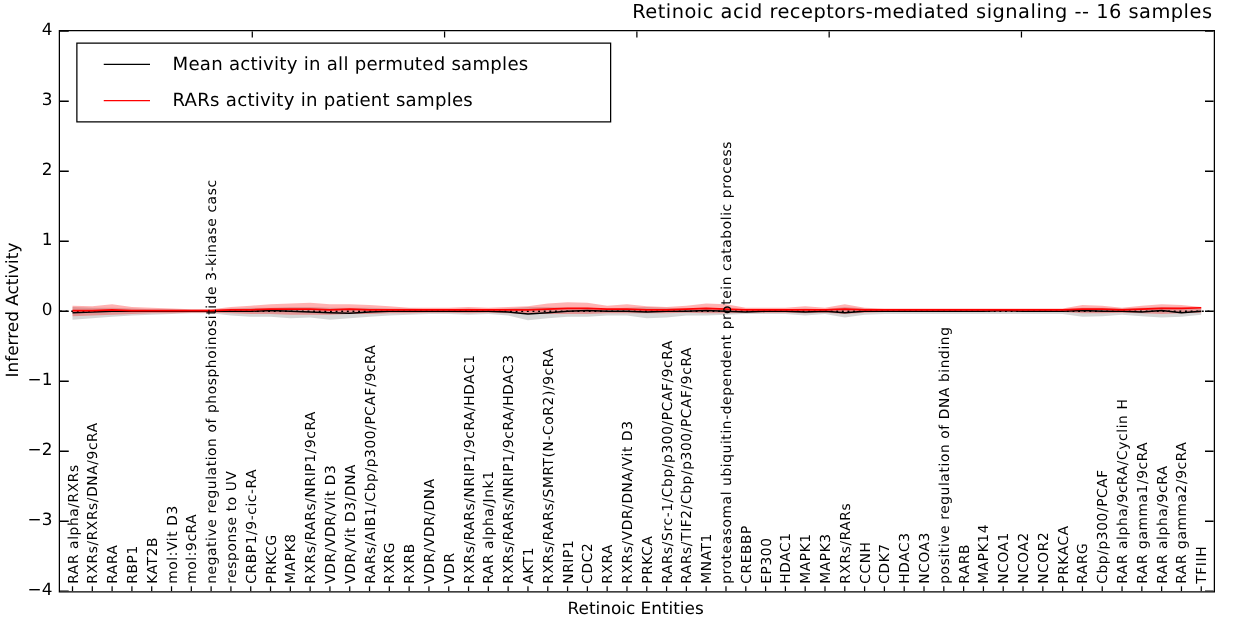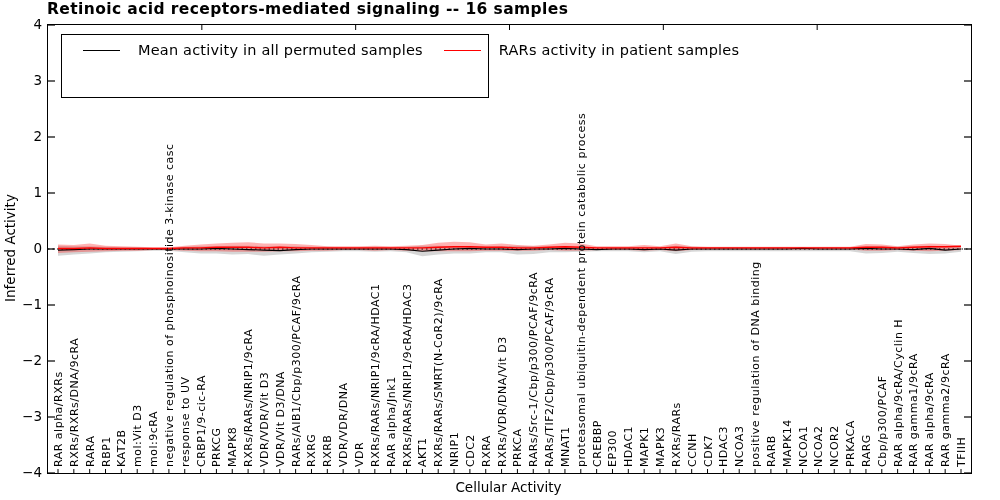--- a/index.html
+++ b/index.html
@@ -3,21 +3,21 @@
 <meta charset="utf-8">
 <style>
   html,body{margin:0;padding:0;background:#ffffff;}
   #figure{
     position:relative;width:1000px;height:500px;background:#ffffff;
     font-family:"DejaVu Sans","Liberation Sans",sans-serif;color:#000;
     overflow:hidden;
   }
   #chart-title{
     position:absolute;left:47px;top:0;width:923px;height:22px;
-    text-align:left;font-size:15.5px;letter-spacing:0.4px;white-space:nowrap;font-weight:bold;
+    text-align:right;font-size:15.5px;letter-spacing:0.4px;white-space:nowrap;
   }
   #plot-area{
     position:absolute;left:47px;top:24px;width:923px;height:448px;
     border:1.6px solid #000;box-sizing:content-box;background:#fff;
   }
   #plot-svg{position:absolute;left:0;top:0;width:923px;height:448px;overflow:hidden;}
   .ytick-label{
     position:absolute;width:36px;text-align:right;font-size:13.5px;
     line-height:18px;left:6px;
   }
@@ -25,21 +25,21 @@
     position:absolute;left:-60px;top:240px;width:140px;text-align:center;
     font-size:13.5px;transform:rotate(-90deg);transform-origin:center;
   }
   #x-axis-title{
     position:absolute;left:47px;top:479px;width:923px;text-align:center;
     font-size:13.5px;
   }
   #legend{
     position:absolute;left:13px;top:9px;width:428px;height:64px;
     border:1.6px solid #000;background:#fff;z-index:5;
-    display:flex;justify-content:space-around;
+    display:flex;flex-direction:column;justify-content:space-around;
     padding:2px 0;box-sizing:border-box;
   }
   .legend-row{display:flex;align-items:center;height:26px;}
   .legend-line{width:37px;height:0;border-top:1.6px solid #000;margin-left:21px;margin-right:18px;}
   .legend-label{font-size:14.5px;letter-spacing:0.2px;white-space:nowrap;}
   text.xcat{font-size:11px;letter-spacing:0.5px;fill:#000;}
 </style>
 </head>
 <body>
 
@@ -213,14 +213,14 @@
       <div class="ytick-label" style="top: 71px;">3</div>
       <div class="ytick-label" style="top: 127px;">2</div>
       <div class="ytick-label" style="top: 183px;">1</div>
       <div class="ytick-label" style="top: 239px;">0</div>
       <div class="ytick-label" style="top: 295px;">−1</div>
       <div class="ytick-label" style="top: 351px;">−2</div>
       <div class="ytick-label" style="top: 407px;">−3</div>
       <div class="ytick-label" style="top: 463px;">−4</div>
     </div>
 
-  <div id="x-axis-title">Cellular Activity</div>
+  <div id="x-axis-title">Retinoic Entities</div>
 </div>
 
 </body></html>

